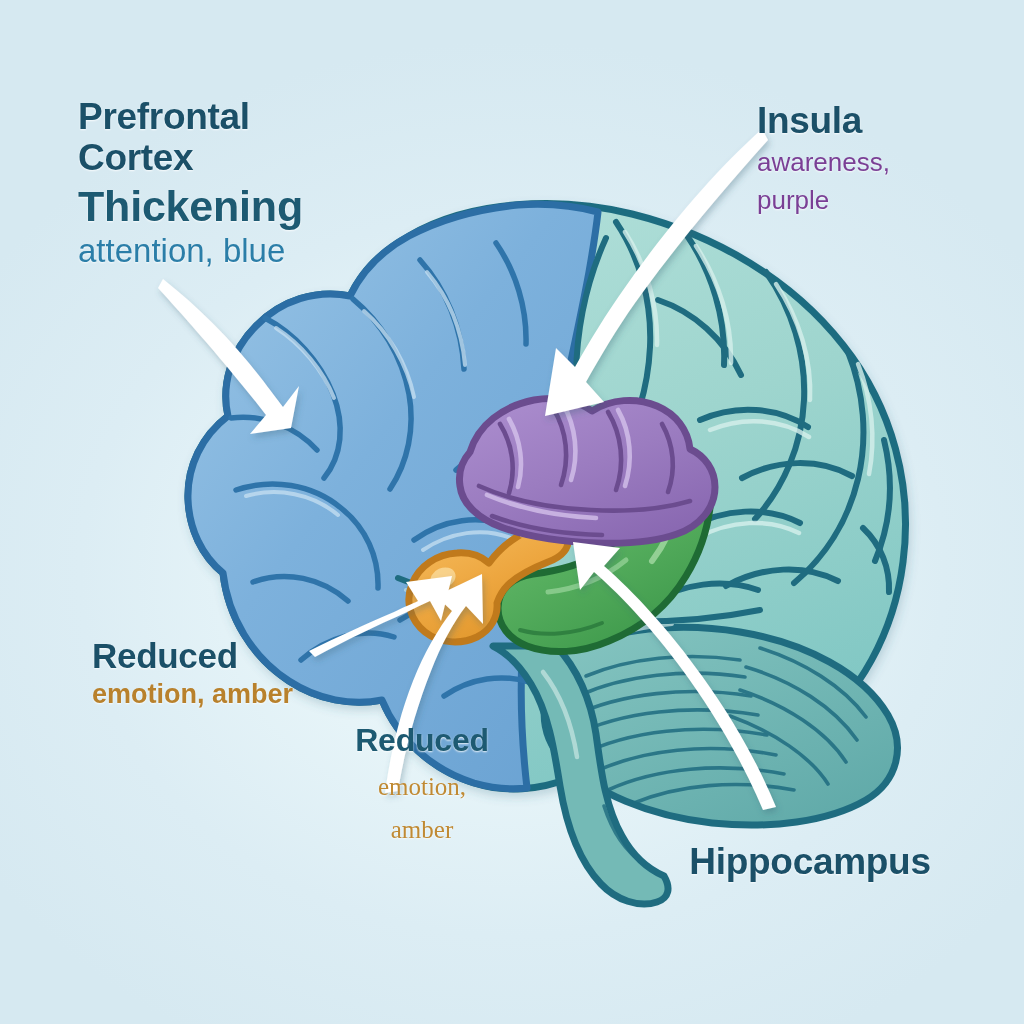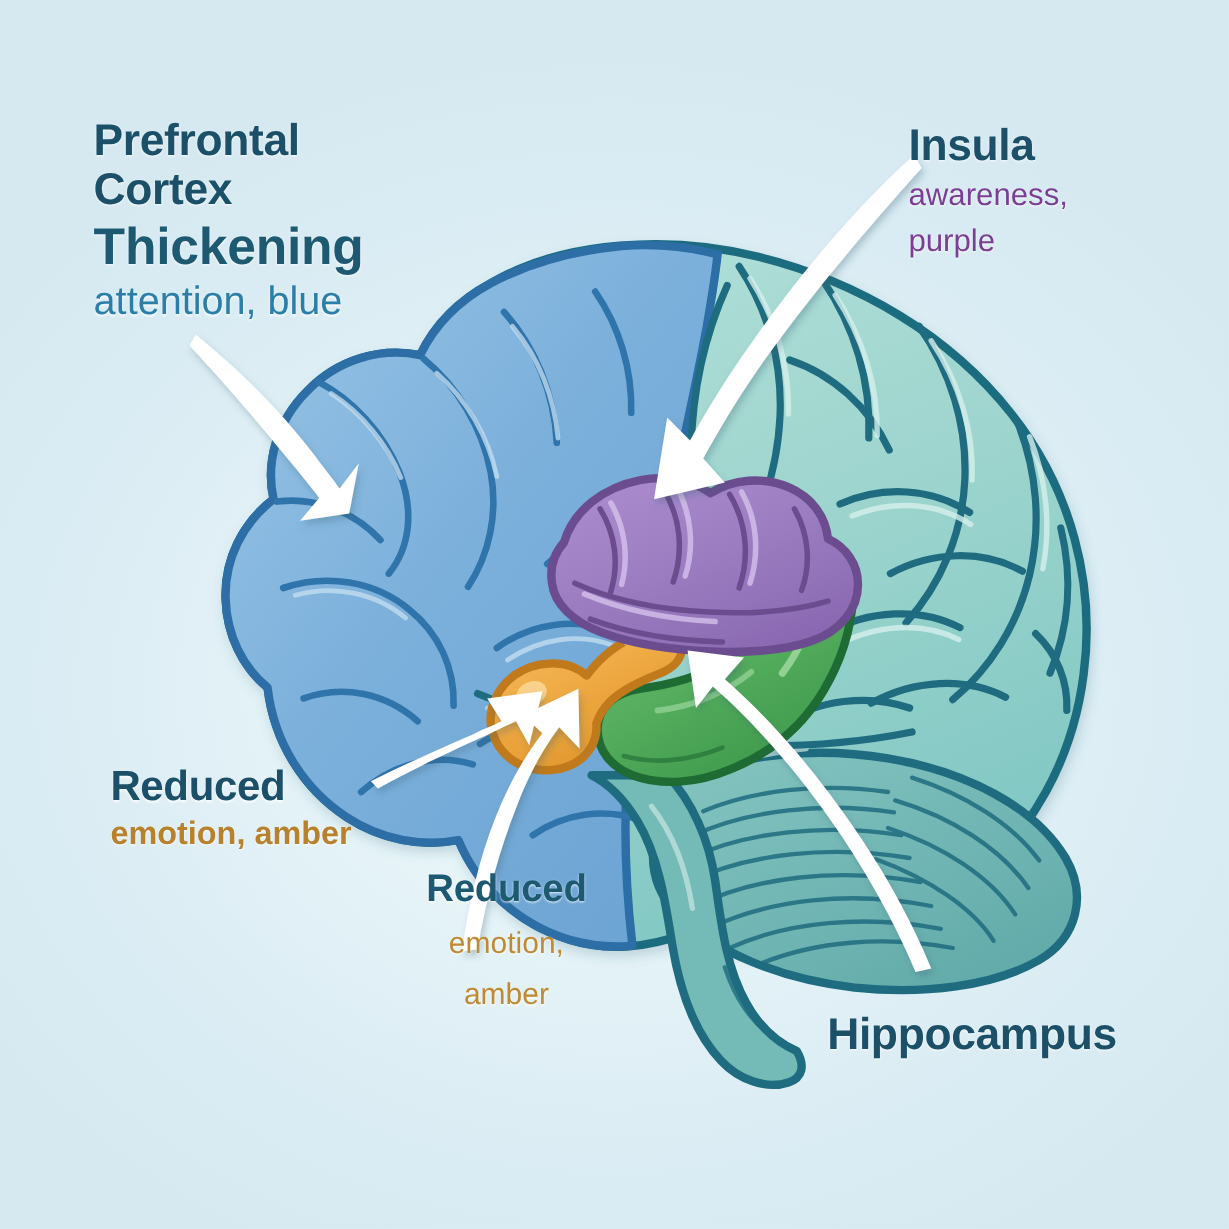--- a/index.html
+++ b/index.html
@@ -56,21 +56,21 @@
   #lbl-insula .sub { font-size: 26px; color: #7a3f95; margin-top: 6px; line-height: 1.22; }
 
   
   #lbl-amyg { left: 92px; top: 636px; text-align: left; }
   #lbl-amyg .title-bold { font-size: 35px; }
   #lbl-amyg .sub { font-size: 27px; color: #b8812c; margin-top: 4px; font-weight: bold; }
 
   
   #lbl-reduced { left: 322px; top: 723px; width: 200px; text-align: center; }
   #lbl-reduced .title-semi { font-size: 32px; }
-  #lbl-reduced .sub { font-size: 25px; color: #c08a33; margin-top: 12px; line-height: 1.24; }
+  #lbl-reduced .sub { font-size: 25px; color: #c08a33; margin-top: 12px; line-height: 1.24; font-family: Liberation Serif, serif; }
 
   
   #lbl-hippo { left: 655px; top: 841px; width: 310px; text-align: center; }
   #lbl-hippo .title-bold { font-size: 37px; }
   #lbl-hippo .sub { font-size: 26px; color: #2f7a42; margin-top: 5px; }
 </style>
 </head>
 <body>
 
 <div id="stage">

